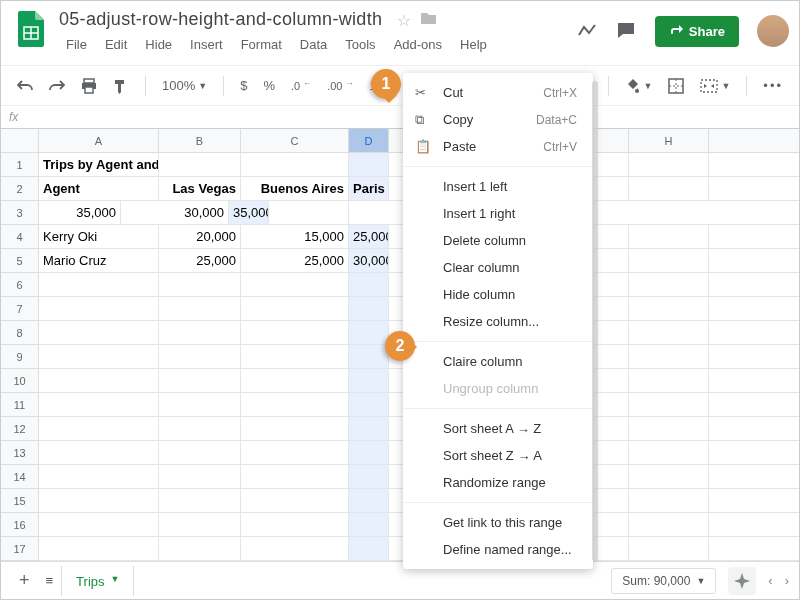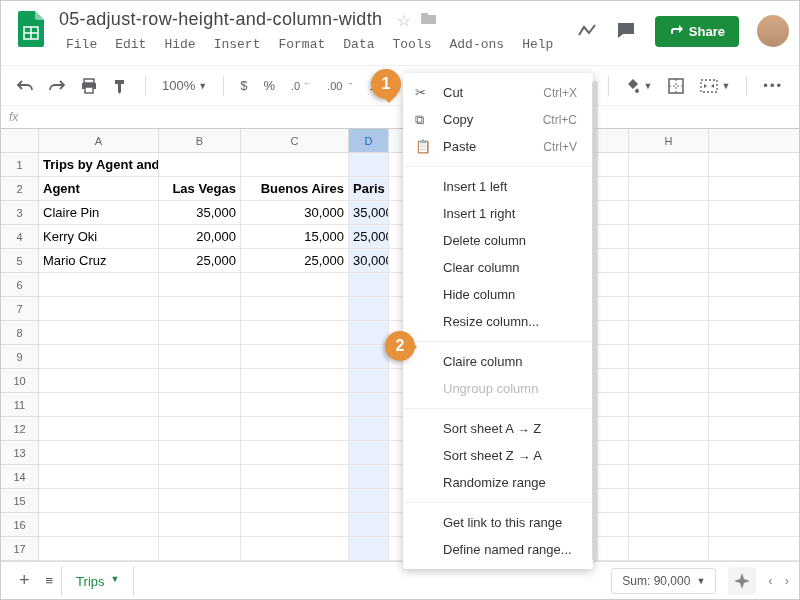--- a/index.html
+++ b/index.html
@@ -4,21 +4,21 @@
 <style>
   * { margin: 0; padding: 0; box-sizing: border-box; font-family: Arial, sans-serif; }
   body { background: #fff; width: 800px; height: 600px; overflow: hidden; position: relative; border: 1px solid #ccc;}
   
   .header { height: 64px; display: flex; align-items: flex-start; padding: 8px 10px 0; }
   .logo { width: 40px; height: 40px; margin-right: 8px; display:flex; align-items:center; justify-content:center; }
   .title-area { flex: 1; }
   .doc-title { font-size: 18px; color: #444; letter-spacing: 0.3px; display: inline-block; }
   .title-icons { display: inline-flex; gap: 10px; margin-left: 10px; color: #bbb; vertical-align: middle;}
   .menubar { display: flex; gap: 4px; margin-top: 4px; font-size: 13px; color: #5f6368;}
-  .menubar span { padding: 3px 7px; cursor: pointer; font-family: Liberation Mono, monospace; }
+  .menubar span { padding: 3px 7px; cursor: pointer; }
   .header-right { display: flex; align-items: center; gap: 18px; padding-top: 6px;}
   .share-btn { background: #1a8e3d; color: #fff; border-radius: 4px; padding: 8px 14px; font-size: 13px; font-weight: bold; display:flex; align-items:center; gap:6px;}
   .avatar { width: 32px; height: 32px; border-radius: 50%; background: linear-gradient(#d4a884,#b89070); }
   
   .toolbar { height: 40px; border-top: 1px solid #eee; display: flex; align-items: center; padding: 0 10px; gap: 4px; color: #5f6368; font-size: 13px; }
   .toolbar .sep { width: 1px; height: 20px; background: #ddd; margin: 0 6px;}
   .toolbar .btn { padding: 4px 6px; cursor:pointer; display:flex; align-items:center; gap:3px;}
   .toolbar .right { margin-left: auto; display:flex; align-items:center; gap:4px;}
   
   .fx-bar { height: 24px; border-top: 1px solid #eee; border-bottom: 1px solid #ccc; display:flex; align-items:center; padding: 0 8px; font-size:12px; color:#999; font-style:italic;}
@@ -241,21 +241,20 @@
           <div class="cell bold" style="width: 120px;">Agent</div>
           <div class="cell bold right" style="width: 82px;">Las Vegas</div>
           <div class="cell bold right" style="width: 108px;">Buenos Aires</div>
           <div class="cell colsel bold right" style="width: 40px;">Paris</div>
           <div class="cell" style="width: 80px;"></div>
           <div class="cell" style="width: 80px;"></div>
           <div class="cell" style="width: 80px;"></div>
           <div class="cell" style="width: 80px;"></div>
         </div>
         <div class="row">
-          <div class="cell" style="width: 120px;">Claire Pin</div>
           <div class="cell right" style="width: 82px;">35,000</div>
           <div class="cell right" style="width: 108px;">30,000</div>
           <div class="cell colsel right" style="width: 40px;">35,000</div>
           <div class="cell" style="width: 80px;"></div>
           <div class="cell" style="width: 80px;"></div>
           <div class="cell" style="width: 80px;"></div>
           <div class="cell" style="width: 80px;"></div>
         </div>
         <div class="row">
           <div class="cell" style="width: 120px;">Kerry Oki</div>
@@ -403,21 +402,21 @@
 
 <div class="ctx-menu">
   <div class="ctx-item">
       <span class="ico">✂</span>
       <span>Cut</span>
       <span class="sc">Ctrl+X</span>
     </div>
   <div class="ctx-item">
       <span class="ico">⧉</span>
       <span>Copy</span>
-      <span class="sc">Ctrl+C</span>
+      <span class="sc">Data+C</span>
     </div>
   <div class="ctx-item">
       <span class="ico">📋</span>
       <span>Paste</span>
       <span class="sc">Ctrl+V</span>
     </div>
   <div class="ctx-sep"></div>
   <div class="ctx-item">Insert 1 left</div>
   <div class="ctx-item">Insert 1 right</div>
   <div class="ctx-item">Delete column</div>

